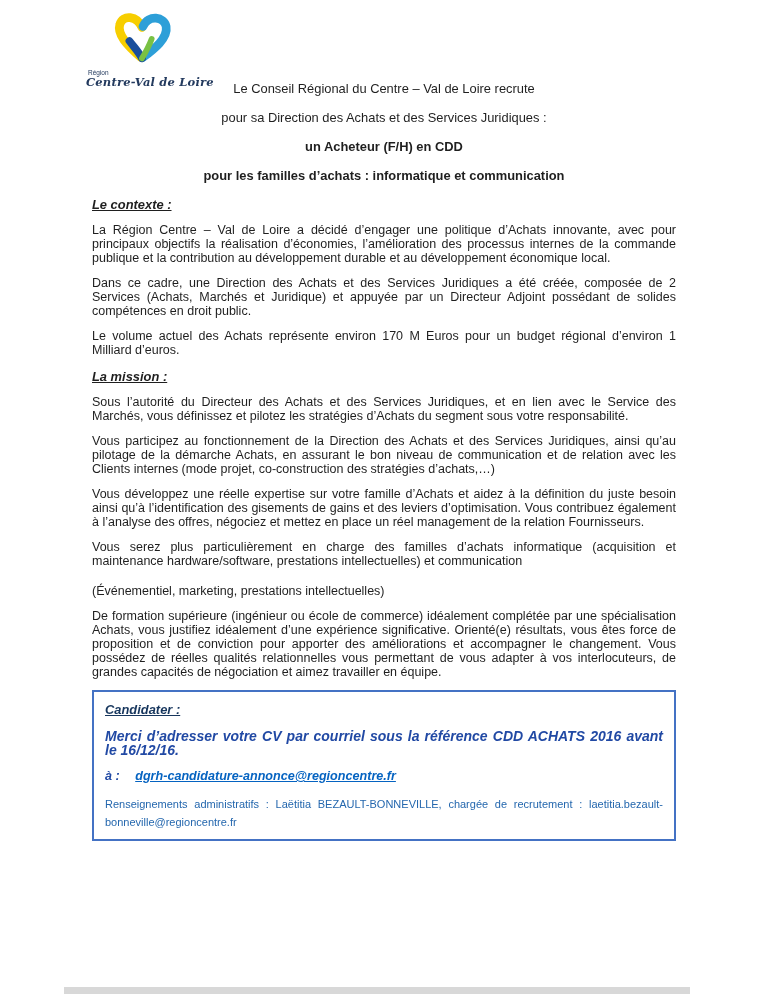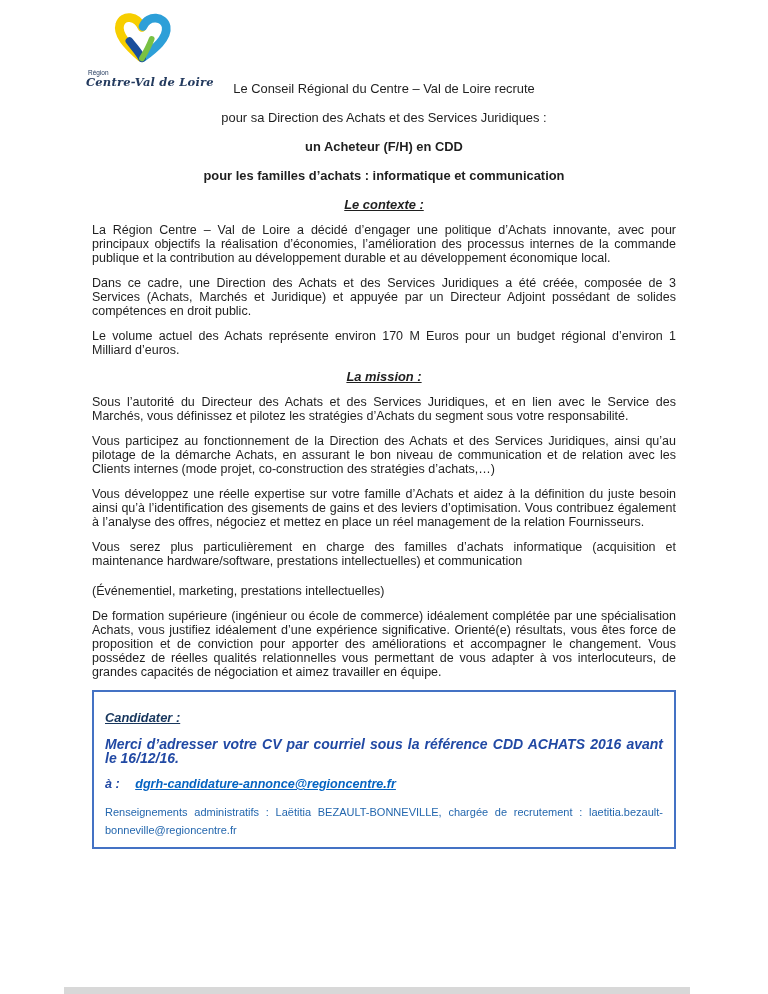--- a/index.html
+++ b/index.html
@@ -19,32 +19,32 @@
   .logo-region { display: block; font-size: 6.5px; color: #233a5e; text-align: left; margin: 1px 0 0 2px; font-family: "Liberation Sans", sans-serif; }
   .logo-text { font-family: "DejaVu Serif", serif; font-style: italic; font-weight: bold; font-size: 11.5px; color: #233a5e; letter-spacing: 0.2px; margin-top: -1px; white-space: nowrap; }
 
   
   .hline { text-align: center; font-size: 12.9px; line-height: 18px; margin: 0 0 11px 0; }
   .hbold { font-weight: bold; }
 
   
   .sec-heading {
     font-weight: bold; font-style: italic; text-decoration: underline;
-    font-size: 12.9px; line-height: 18px; margin: 8px 0 9px 0; text-align: center;
+    font-size: 12.9px; line-height: 18px; margin: 8px 0 9px 0;
   }
 
   
   .para { font-size: 12.5px; line-height: 14px; text-align: justify; margin: 0 0 11px 0; }
   .para.tight { margin-bottom: 16px; }
 
   
   .cand-box { border: 2px solid #4472C4; padding: 7px 11px 8px 11px; margin-top: 1px; }
   .cand-heading {
     color: #17365D; font-weight: bold; font-style: italic; text-decoration: underline;
-    font-size: 12.9px; line-height: 18px; margin: 10px 0 10px 0;
+    font-size: 12.9px; line-height: 18px; margin: 2px 0 10px 0;
   }
   .cand-bold {
     color: #2149A4; font-weight: bold; font-style: italic;
     font-size: 14px; line-height: 14px; text-align: justify; margin: 0 0 10px 0;
   }
   .cand-link-line { font-weight: bold; font-style: italic; color: #2149A4; font-size: 12.6px; line-height: 18px; margin: 0 0 10px 0; }
   .cand-link { color: #0563C1; text-decoration: underline; cursor: pointer; margin-left: 12px; }
   .cand-info { color: #2467AE; font-size: 11px; line-height: 18px; text-align: justify; margin: 0; }
 
   
@@ -66,21 +66,21 @@
     <div class="logo-text">Centre-Val de Loire</div>
   </div>
 
   <div class="hline">Le Conseil Régional du Centre – Val de Loire recrute</div>
   <div class="hline">pour sa Direction des Achats et des Services Juridiques :</div>
   <div class="hline hbold">un Acheteur (F/H) en CDD</div>
   <div class="hline hbold">pour les familles d’achats : informatique et communication</div>
 
   <div class="sec-heading">Le contexte :</div>
   <p class="para">La Région Centre – Val de Loire a décidé d’engager une politique d’Achats innovante, avec pour principaux objectifs la réalisation d’économies, l’amélioration des processus internes de la commande publique et la contribution au développement durable et au développement économique local.</p>
-  <p class="para">Dans ce cadre, une Direction des Achats et des Services Juridiques a été créée, composée de 3 Services (Achats, Marchés et Juridique) et appuyée par un Directeur Adjoint possédant de solides compétences en droit public.</p>
+  <p class="para">Dans ce cadre, une Direction des Achats et des Services Juridiques a été créée, composée de 2 Services (Achats, Marchés et Juridique) et appuyée par un Directeur Adjoint possédant de solides compétences en droit public.</p>
   <p class="para">Le volume actuel des Achats représente environ 170 M Euros pour un budget régional d’environ 1 Milliard d’euros.</p>
 
   <div class="sec-heading">La mission :</div>
   <p class="para">Sous l’autorité du Directeur des Achats et des Services Juridiques, et en lien avec le Service des Marchés, vous définissez et pilotez les stratégies d’Achats du segment sous votre responsabilité.</p>
   <p class="para">Vous participez au fonctionnement de la Direction des Achats et des Services Juridiques, ainsi qu’au pilotage de la démarche Achats, en assurant le bon niveau de communication et de relation avec les Clients internes (mode projet, co-construction des stratégies d’achats,…)</p>
   <p class="para">Vous développez une réelle expertise sur votre famille d’Achats et aidez à la définition du juste besoin ainsi qu’à l’identification des gisements de gains et des leviers d’optimisation. Vous contribuez également à l’analyse des offres, négociez et mettez en place un réel management de la relation Fournisseurs.</p>
   <p class="para tight">Vous serez plus particulièrement en charge des familles d’achats informatique (acquisition et maintenance hardware/software, prestations intellectuelles) et communication</p>
   <p class="para">(Événementiel, marketing, prestations intellectuelles)</p>
   <p class="para">De formation supérieure (ingénieur ou école de commerce) idéalement complétée par une spécialisation Achats, vous justifiez idéalement d’une expérience significative. Orienté(e) résultats, vous êtes force de proposition et de conviction pour apporter des améliorations et accompagner le changement. Vous possédez de réelles qualités relationnelles vous permettant de vous adapter à vos interlocuteurs, de grandes capacités de négociation et aimez travailler en équipe.</p>
 

